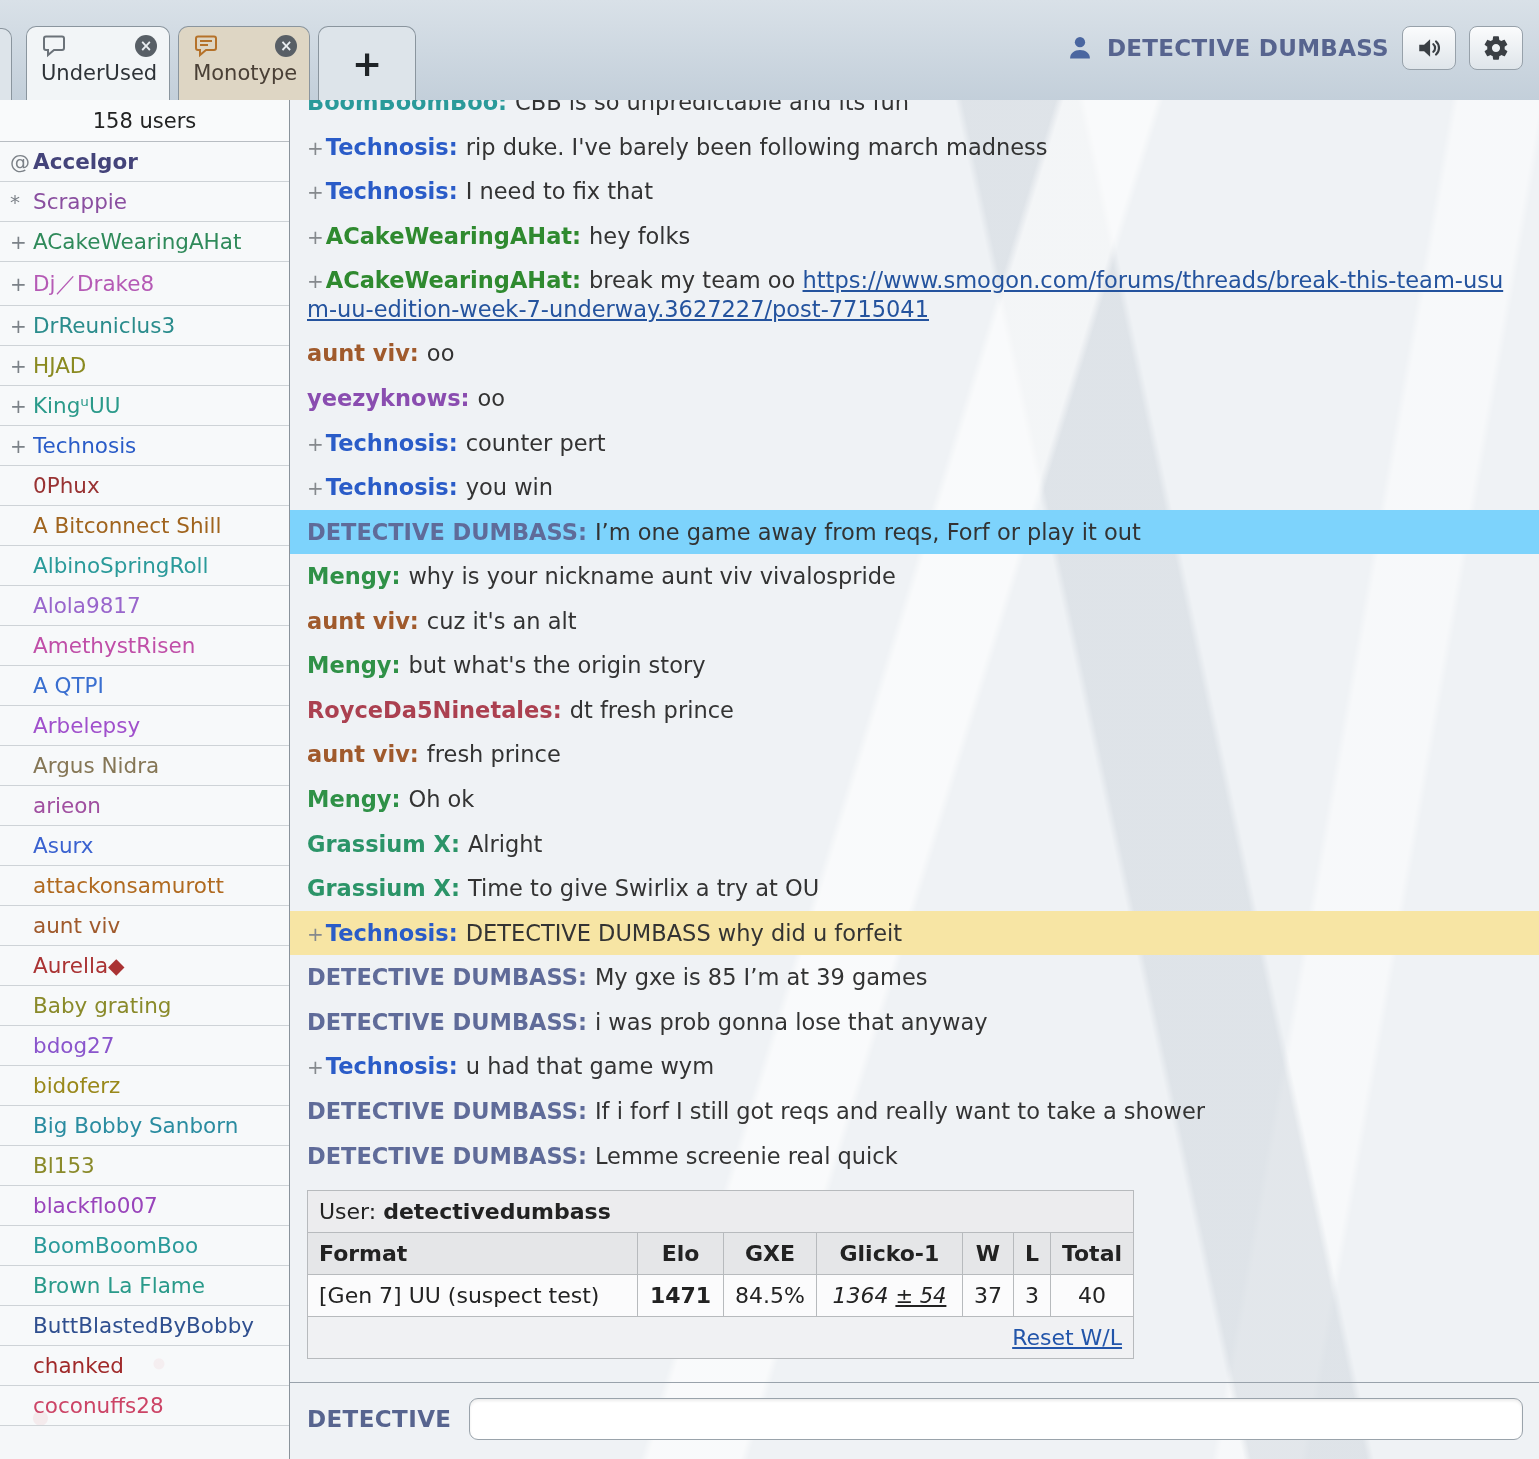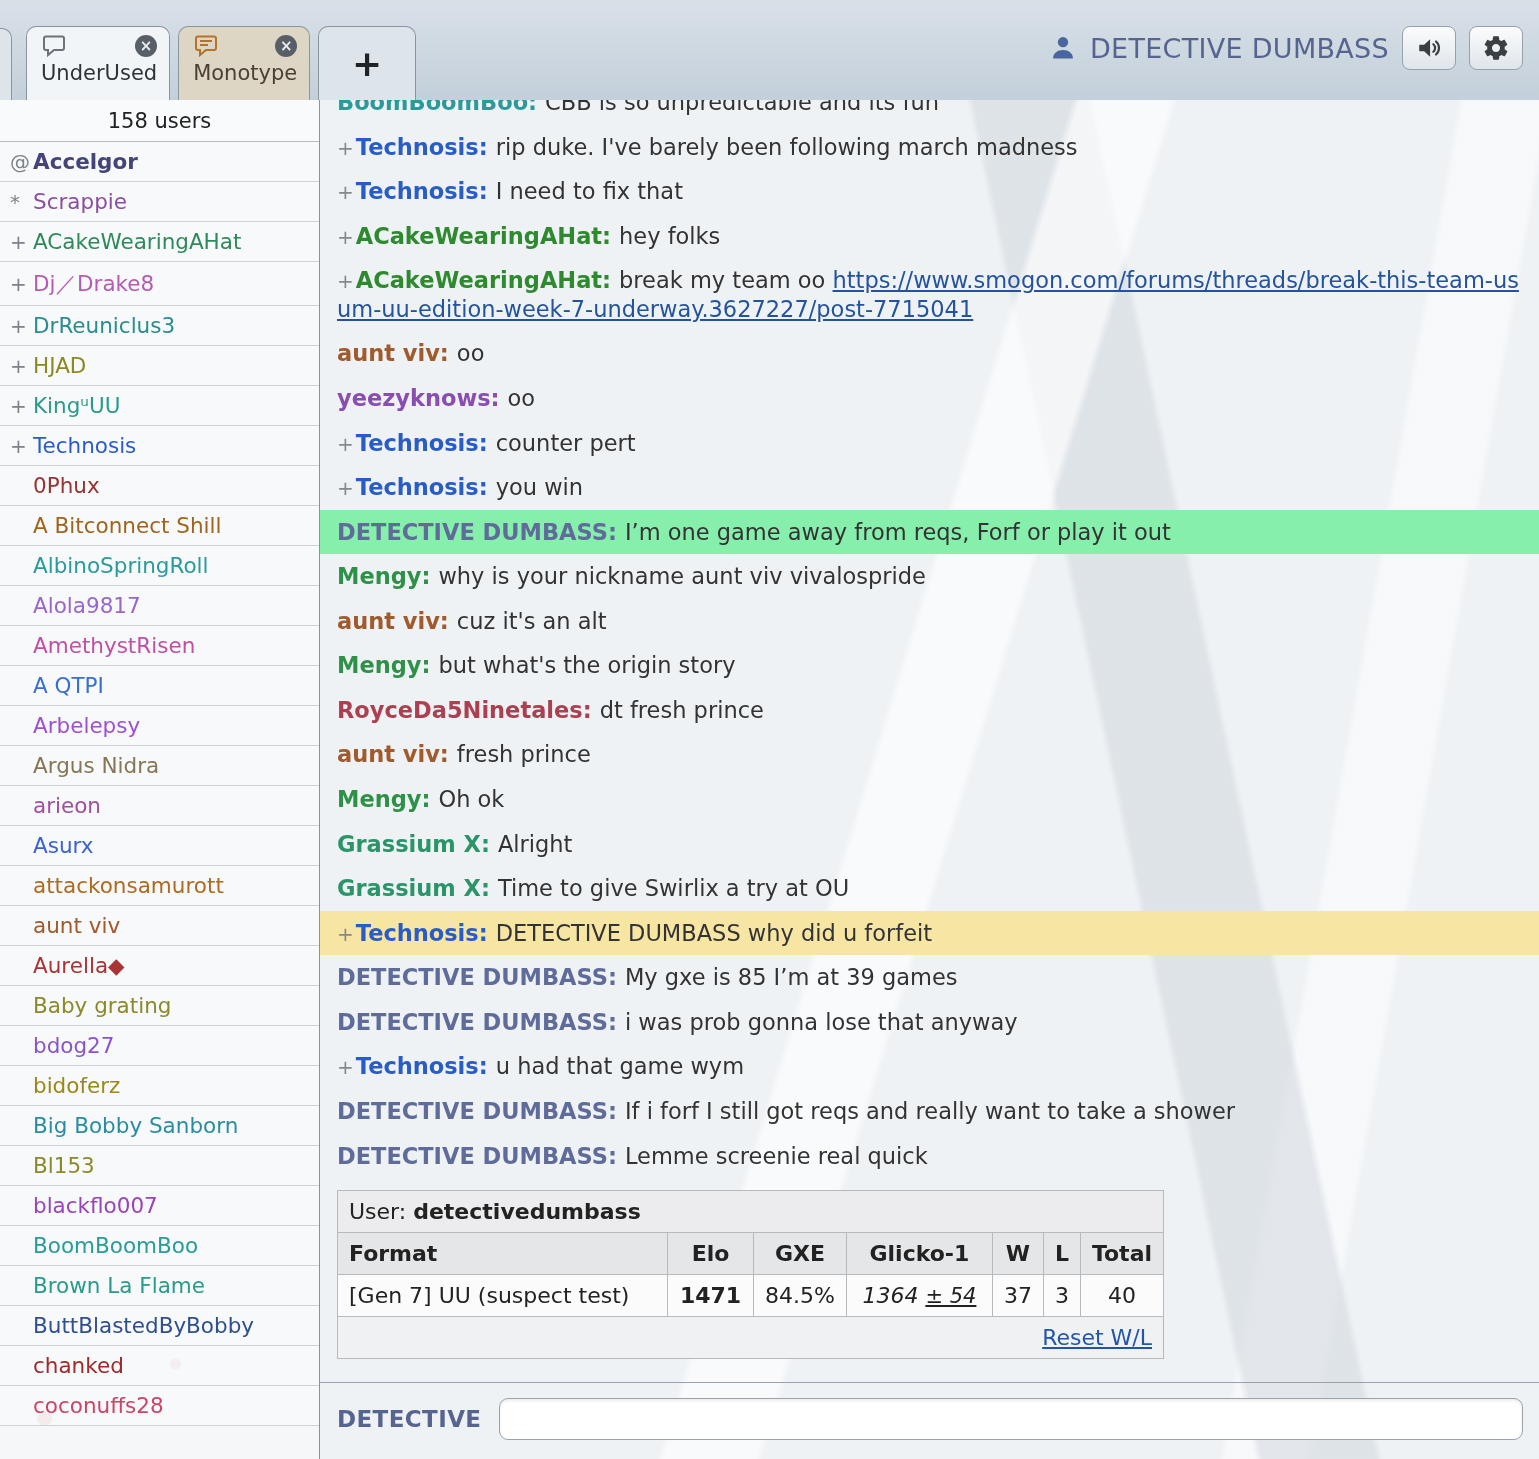--- a/index.html
+++ b/index.html
@@ -35,33 +35,33 @@
     width:22px; height:22px; border-radius:50%; background:#585f66; color:#e9edf1;
     font-size:15px; line-height:22px; text-align:center; font-weight:bold; cursor:pointer;
   }
   .tab-label { font-size:21px; color:#2e3338; margin-top:3px; }
   .tab.inactive .tab-label { color:#4a4036; }
   .tab.plus {
     min-width:98px; background:#dde4ea; align-items:center; justify-content:center;
     font-size:36px; font-weight:bold; color:#1f2428; padding:0;
   }
   .userbar { position:absolute; right:16px; top:26px; display:flex; align-items:center; gap:13px; }
-  .username { font-size:27px; font-weight:normal; color:#57648f; letter-spacing:.3px; }
+  .username { font-size:23px; font-weight:bold; color:#57648f; letter-spacing:.3px; }
   .iconbtn {
     width:54px; height:44px; border-radius:8px; border:1px solid #97a1aa;
     background:linear-gradient(#fbfcfd,#dfe5ea); display:flex; align-items:center; justify-content:center;
     cursor:pointer; padding:0;
   }
 
   
   .main { flex:1; display:flex; min-height:0; position:relative; }
 
   
   .userlist {
-    flex:none; width:320px; border-right:1px solid #8a939b;
+    flex:none; width:290px; border-right:1px solid #8a939b;
     background:
       radial-gradient(circle at 14% 97%, rgba(205,70,70,.10) 0 7px, transparent 8px),
       radial-gradient(circle at 55% 93%, rgba(205,70,70,.08) 0 5px, transparent 6px),
       rgba(255,255,255,.55);
     overflow:hidden;
   }
   .userlist-count {
     text-align:center; padding:9px 0 8px; font-size:21px; color:#222;
     border-bottom:1px solid #b8bdc2; background:rgba(255,255,255,.4);
   }
@@ -79,21 +79,21 @@
   .chatpane::before {
     content:""; position:absolute; inset:0; pointer-events:none; z-index:0;
     background-image:
       linear-gradient(107deg, transparent 46%, rgba(255,255,255,.65) 46.5%, rgba(255,255,255,.65) 52%, transparent 52.5%),
       linear-gradient(78deg, transparent 62%, rgba(206,213,220,.5) 62.5%, rgba(206,213,220,.5) 70%, transparent 70.5%),
       linear-gradient(100deg, transparent 78%, rgba(255,255,255,.5) 78.5%, rgba(255,255,255,.5) 84%, transparent 84.5%);
   }
   .chatlog { flex:1; overflow:hidden; position:relative; z-index:1; padding-top:2px; }
   .chat-row { padding:8px 18px 8px 17px; font-size:22.5px; line-height:1.27; color:#333; }
   .chat-row.clipped { margin-top:-22px; }
-  .chat-row.hl-gray { background:#86efac; }
+  .chat-row.hl-gray { background:#7dd3fc; }
   .chat-row.hl-yellow { background:#f7e5a4; }
   .chat-row .crank { color:#85898d; font-size:20px; }
   .chat-row .cuser { font-weight:bold; margin-right:8px; }
   .chat-row a { color:#24539e; text-decoration:underline; word-break:break-all; }
 
   
   .ladder-wrap { margin:12px 17px 10px; position:relative; z-index:1; }
   table.ladder { border-collapse:collapse; font-size:22px; color:#222; background:#c4b5fd; }
   table.ladder td, table.ladder th { border:1px solid #b7babd; padding:8px 11px; }
   .t-user td { background:#ececee; font-weight:normal; }

